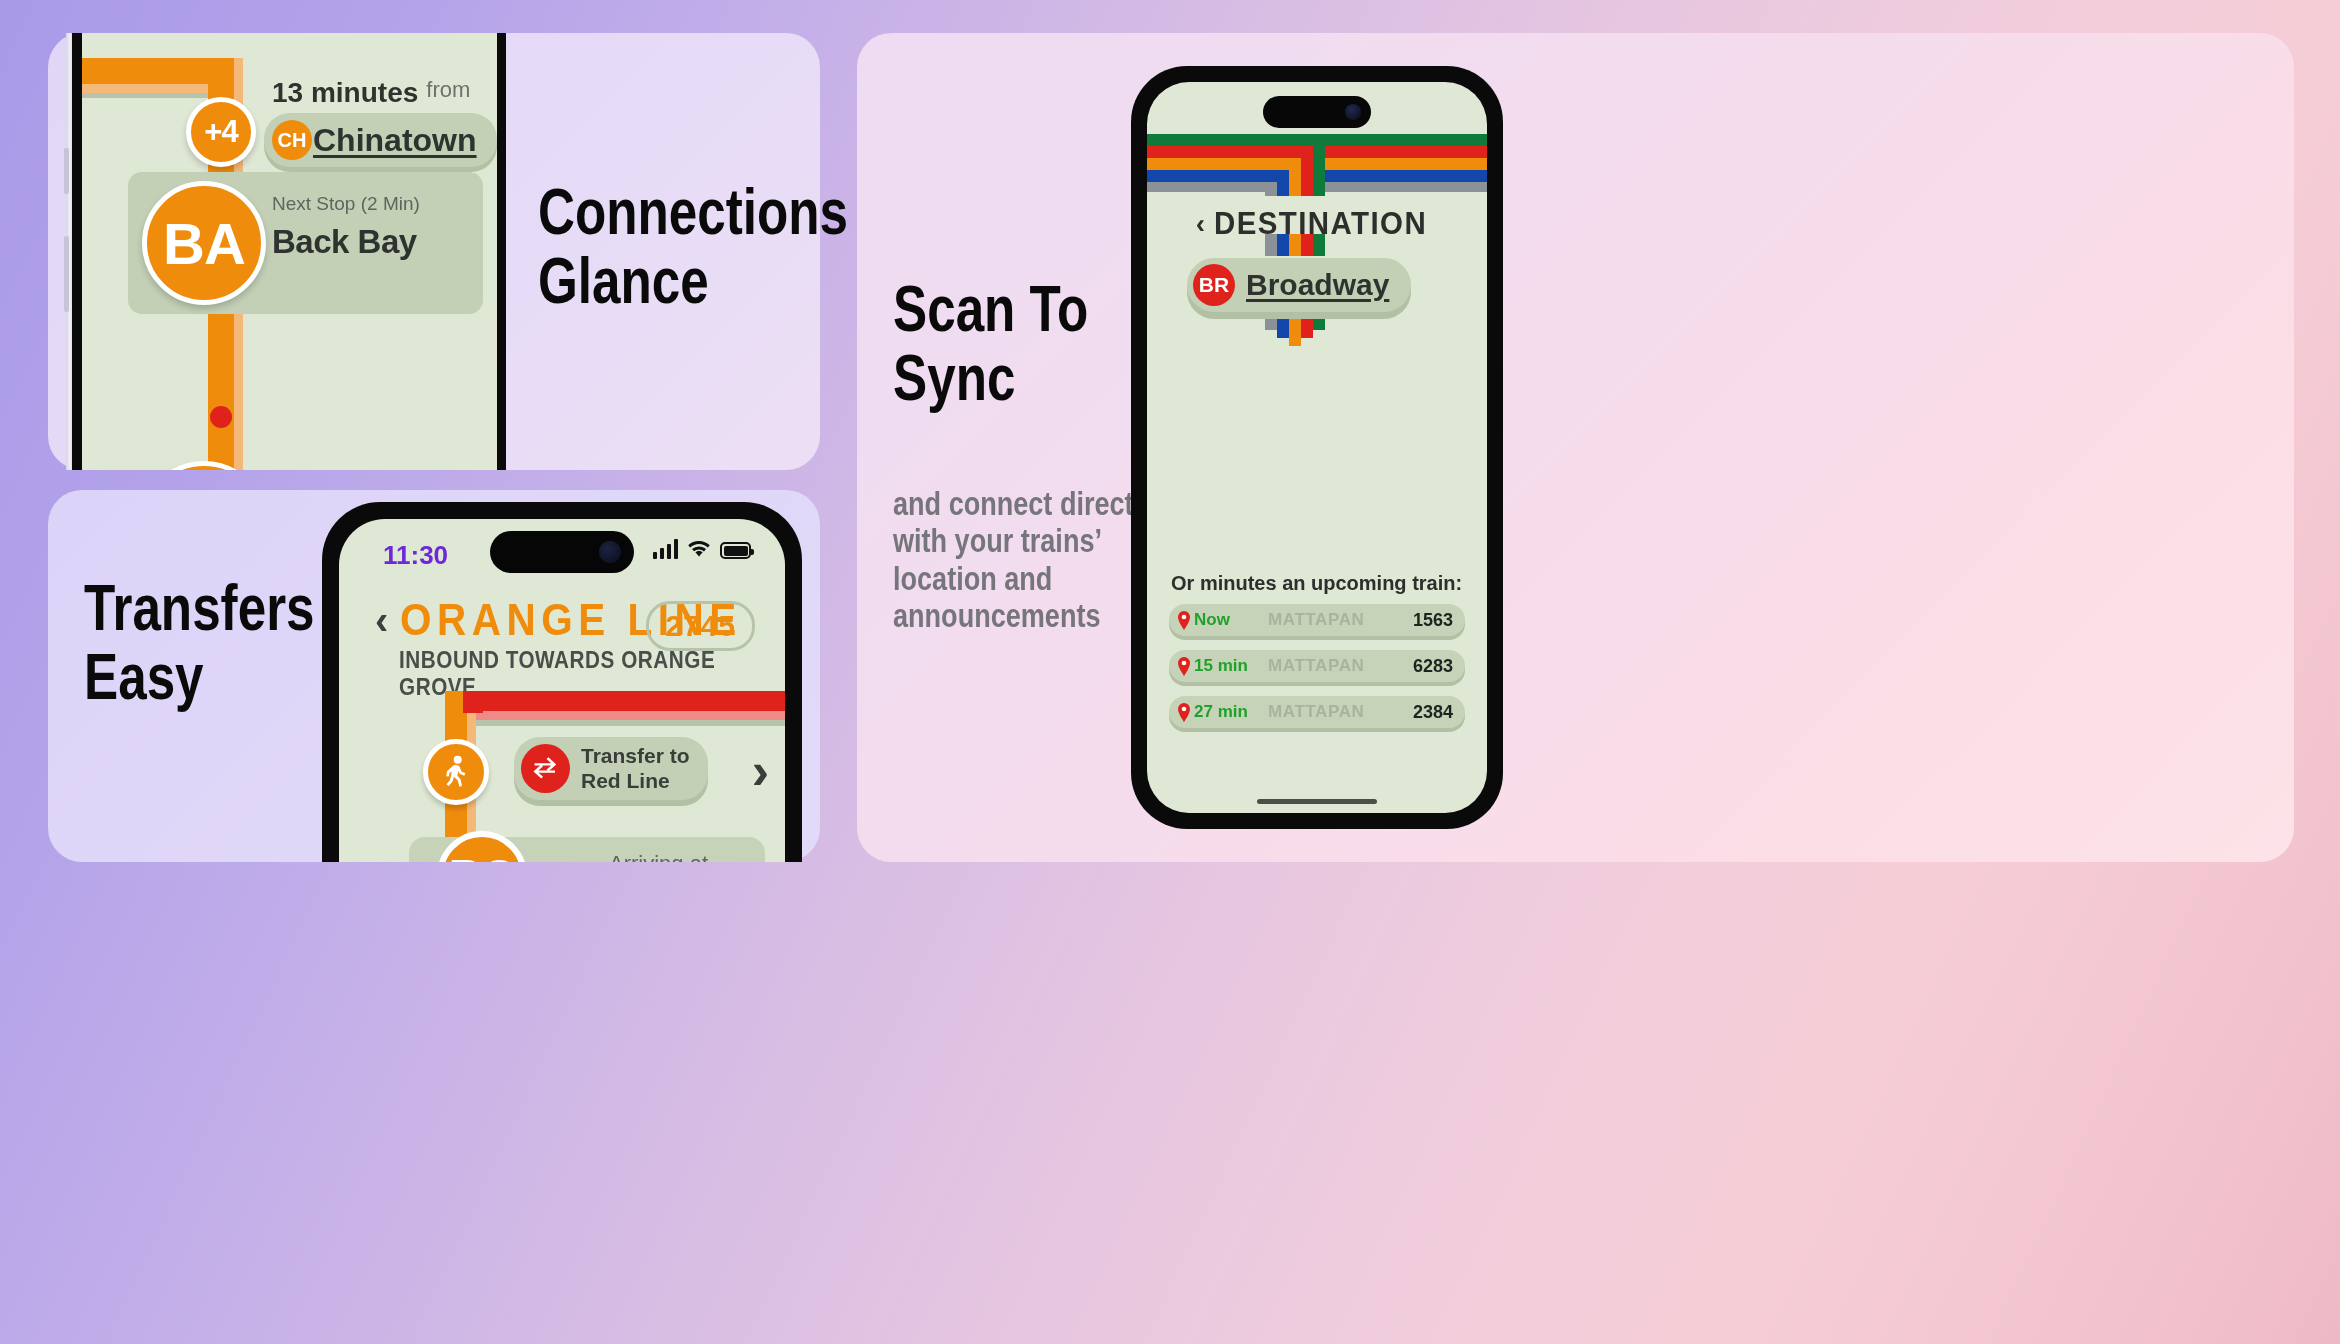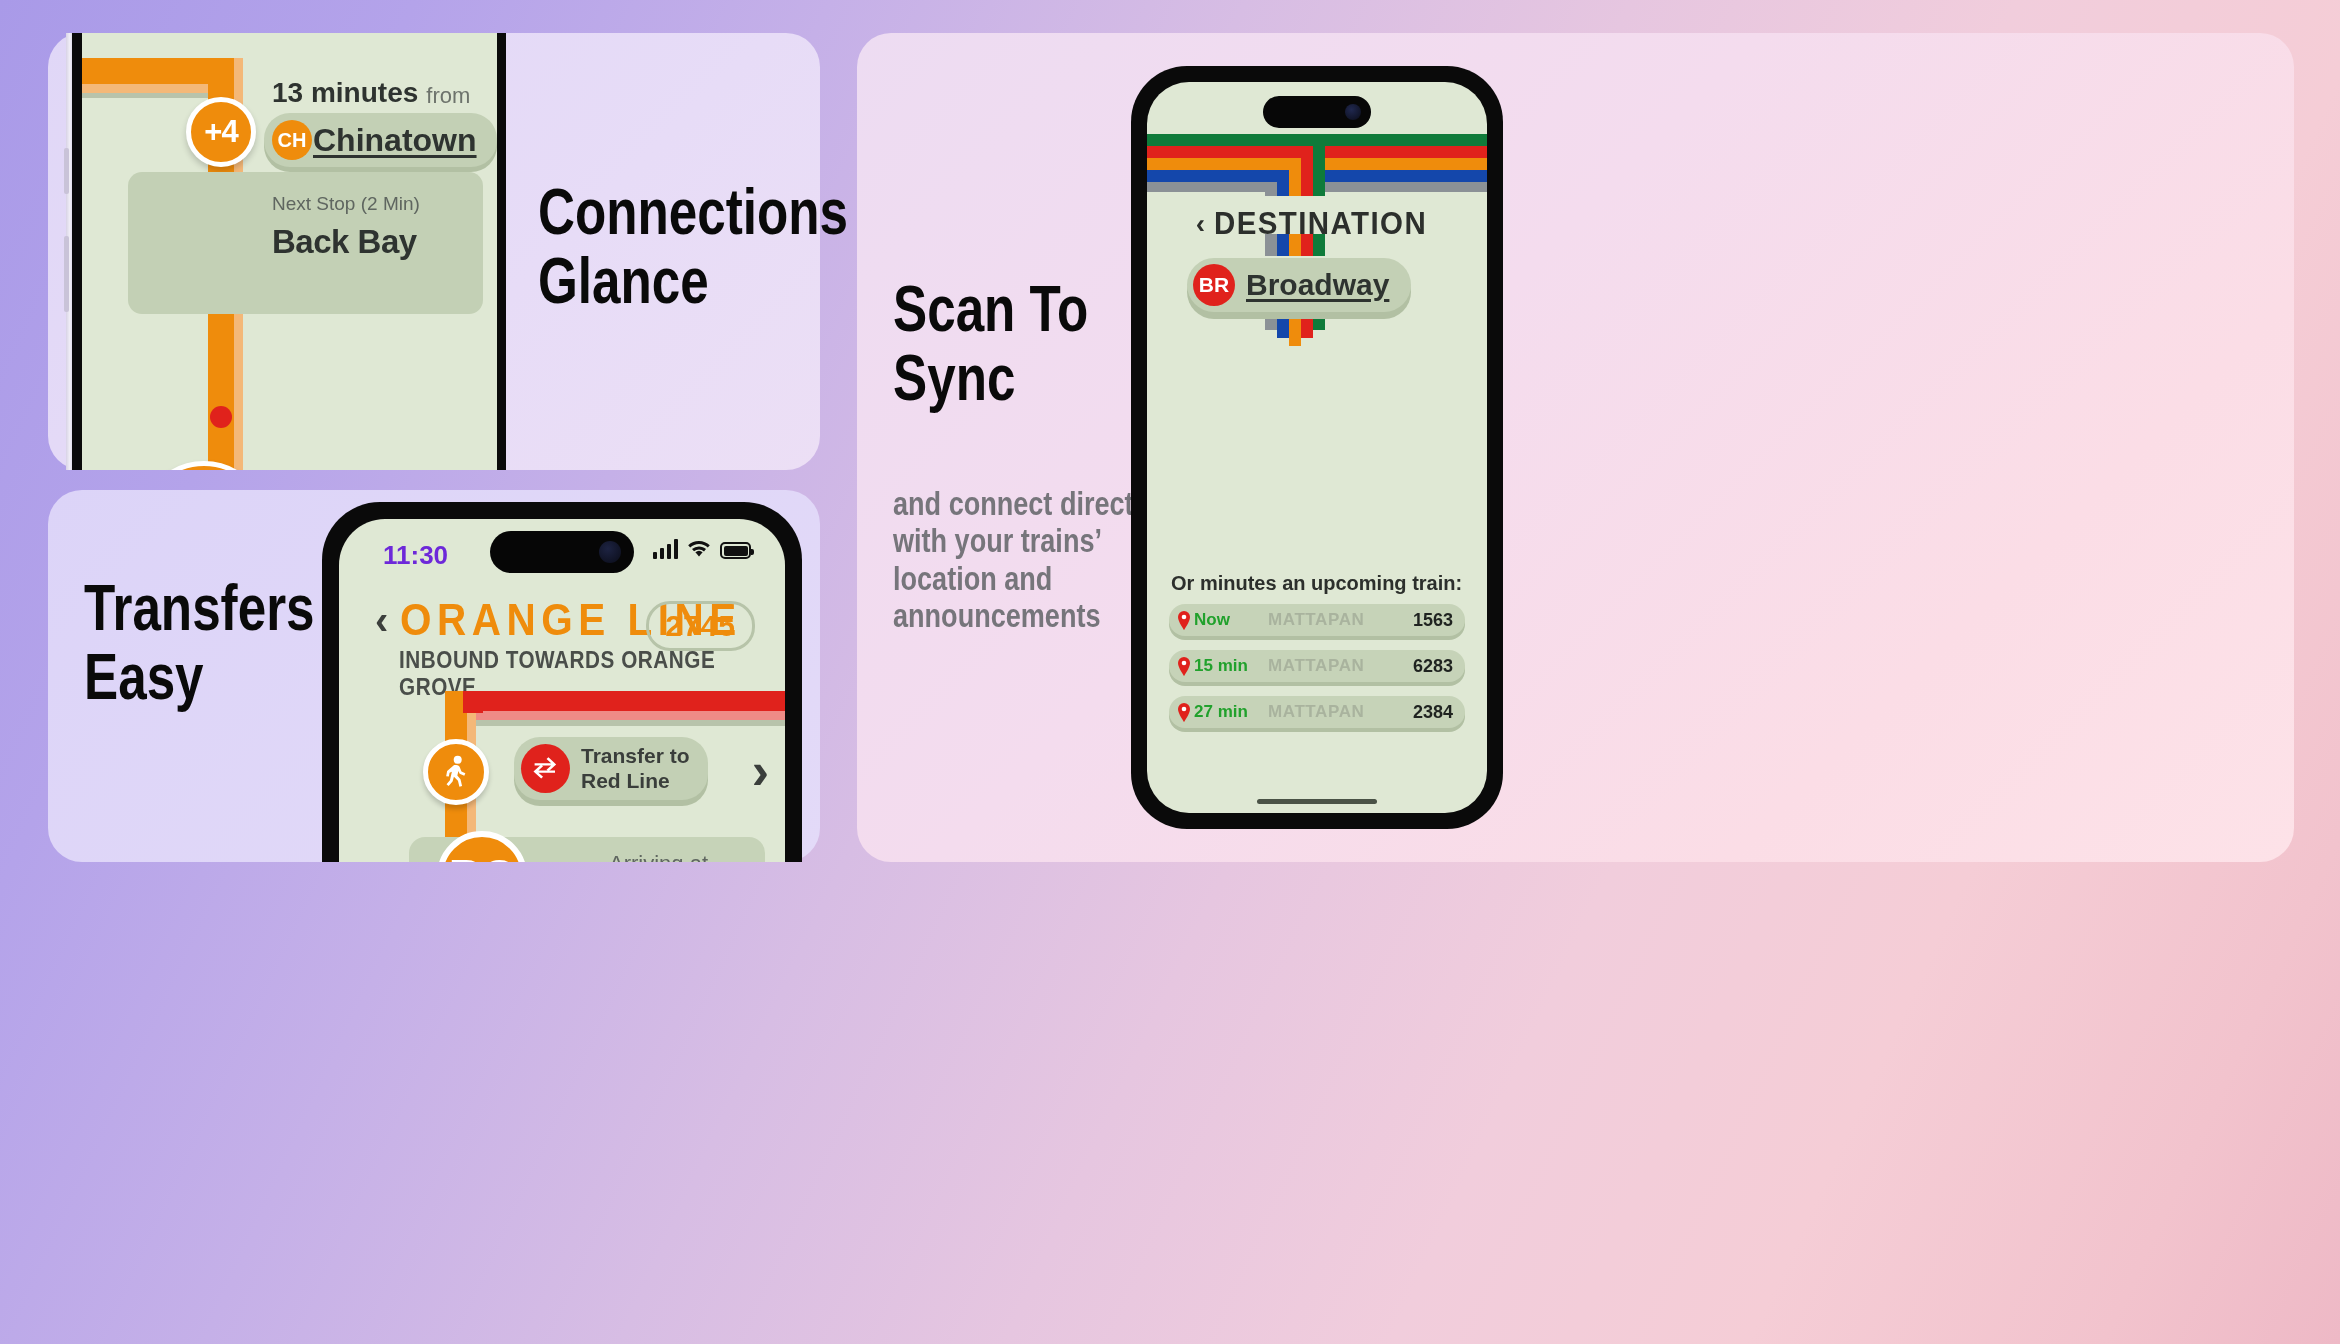--- a/index.html
+++ b/index.html
@@ -212,33 +212,36 @@
   <div class="ln" id="p1-orange-h"></div>
   <div class="ln" id="p1-orange-h-sh"></div>
   <div class="ln" id="p1-orange-h-sh2"></div>
   <div class="ln" id="p1-orange-v"></div>
   <div class="ln" id="p1-orange-v-sh"></div>
 
   <div class="circle-node" id="skip-node" style="left:104px; top:64px; width:70px; height:70px; font-size:31px;">
     <span>+4</span>
   </div>
 
-  <div style="position:absolute; left:190px; top:44px; display:flex; align-items:flex-end; gap:8px;">
+  <div style="position:absolute; left:190px; top:44px; display:flex; align-items:flex-start; gap:8px;">
     <span style="font-size:28px; font-weight:700; color:#2e3330;">13 minutes</span>
     <span style="font-size:22px; color:#6d736c;">from</span>
   </div>
 
   <div class="chip" id="origin-chip" style="left:182px; top:80px;">
     <span class="chip-badge">CH</span>
     <span class="chip-text">Chinatown</span>
   </div>
 
   <div class="stop-pill" id="nextstop-card" style="left:46px; top:139px; width:355px; height:142px;"></div>
   <div style="position:absolute; left:190px; top:160px;" class="label-small">Next Stop (2 Min)</div>
   <div style="position:absolute; left:190px; top:190px;" class="label-big">Back Bay</div>
+  <div class="circle-node" id="nextstop-node" style="left:60px; top:148px; width:124px; height:124px; font-size:58px;">
+    <span>BA</span>
+  </div>
 
   <div id="p1-red-dot"></div>
   <div class="circle-node" style="left:58px; top:428px; width:128px; height:128px; font-size:58px;"></div>
 </div>
 
 <div class="headline" id="h-connections">Connections at a Glance</div>
 
 <div class="panel" id="panel-transfers"></div>
 <div class="headline" id="h-transfers">Transfers Made Easy</div>
 

